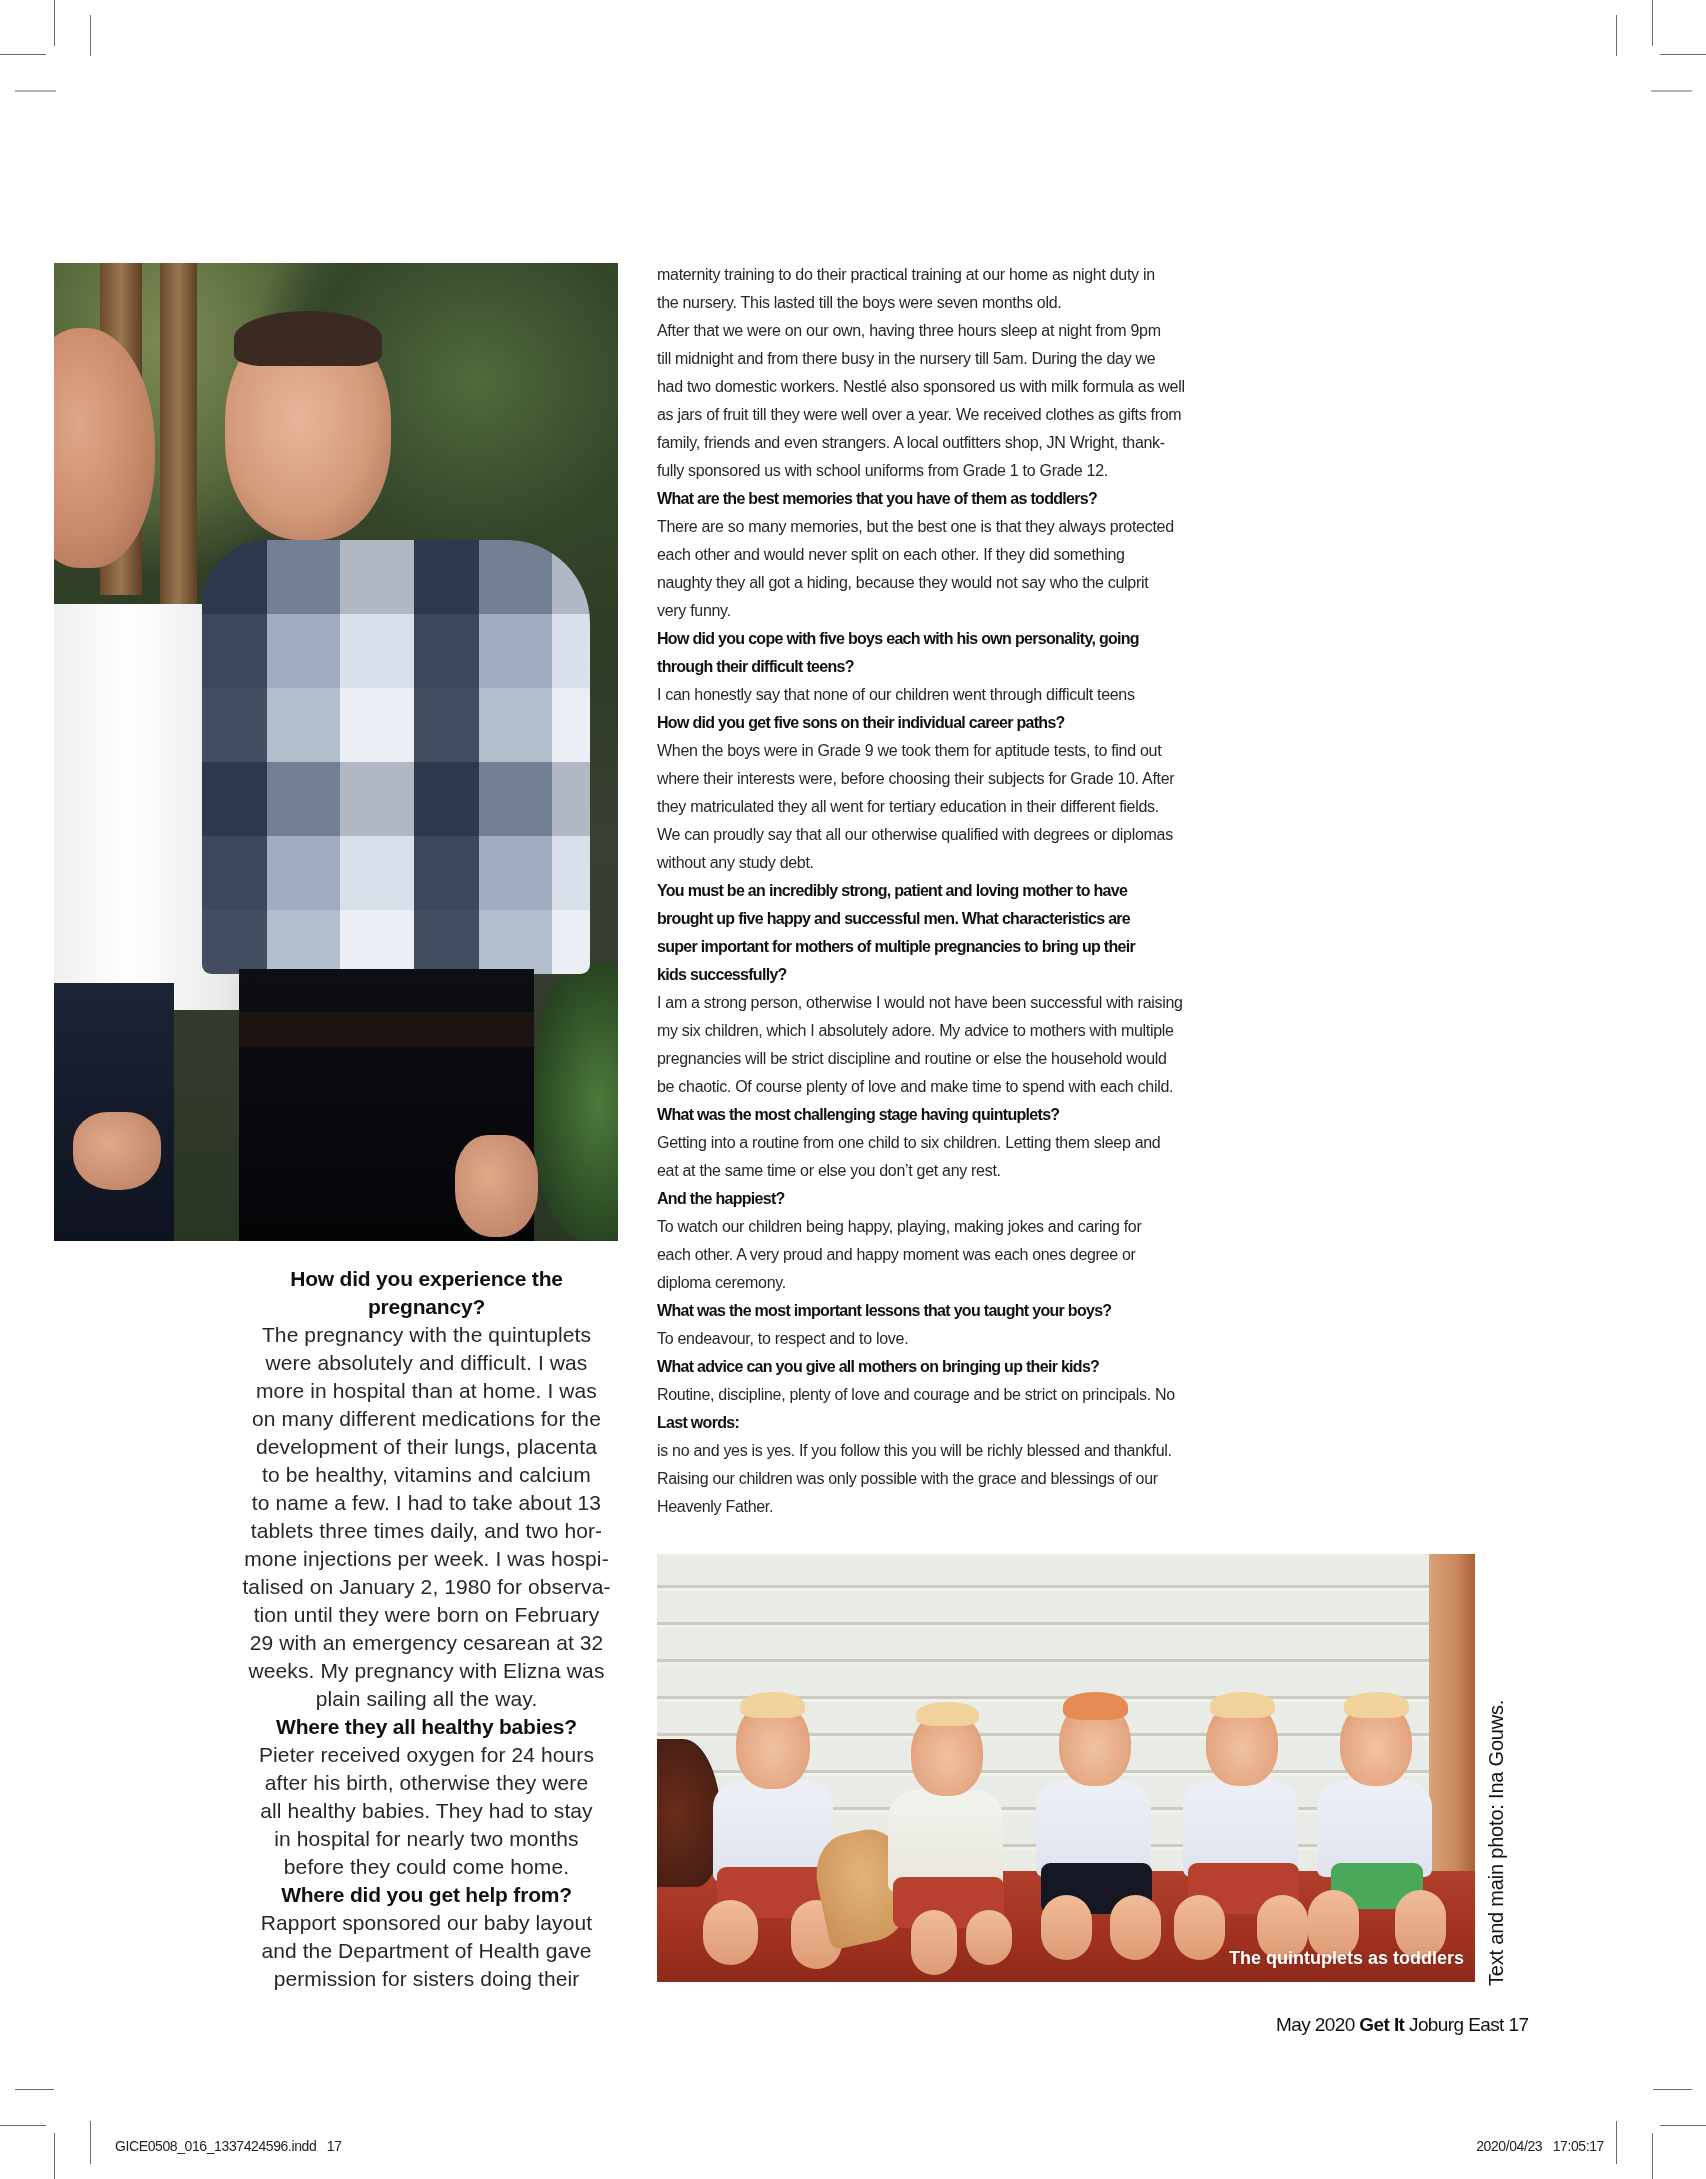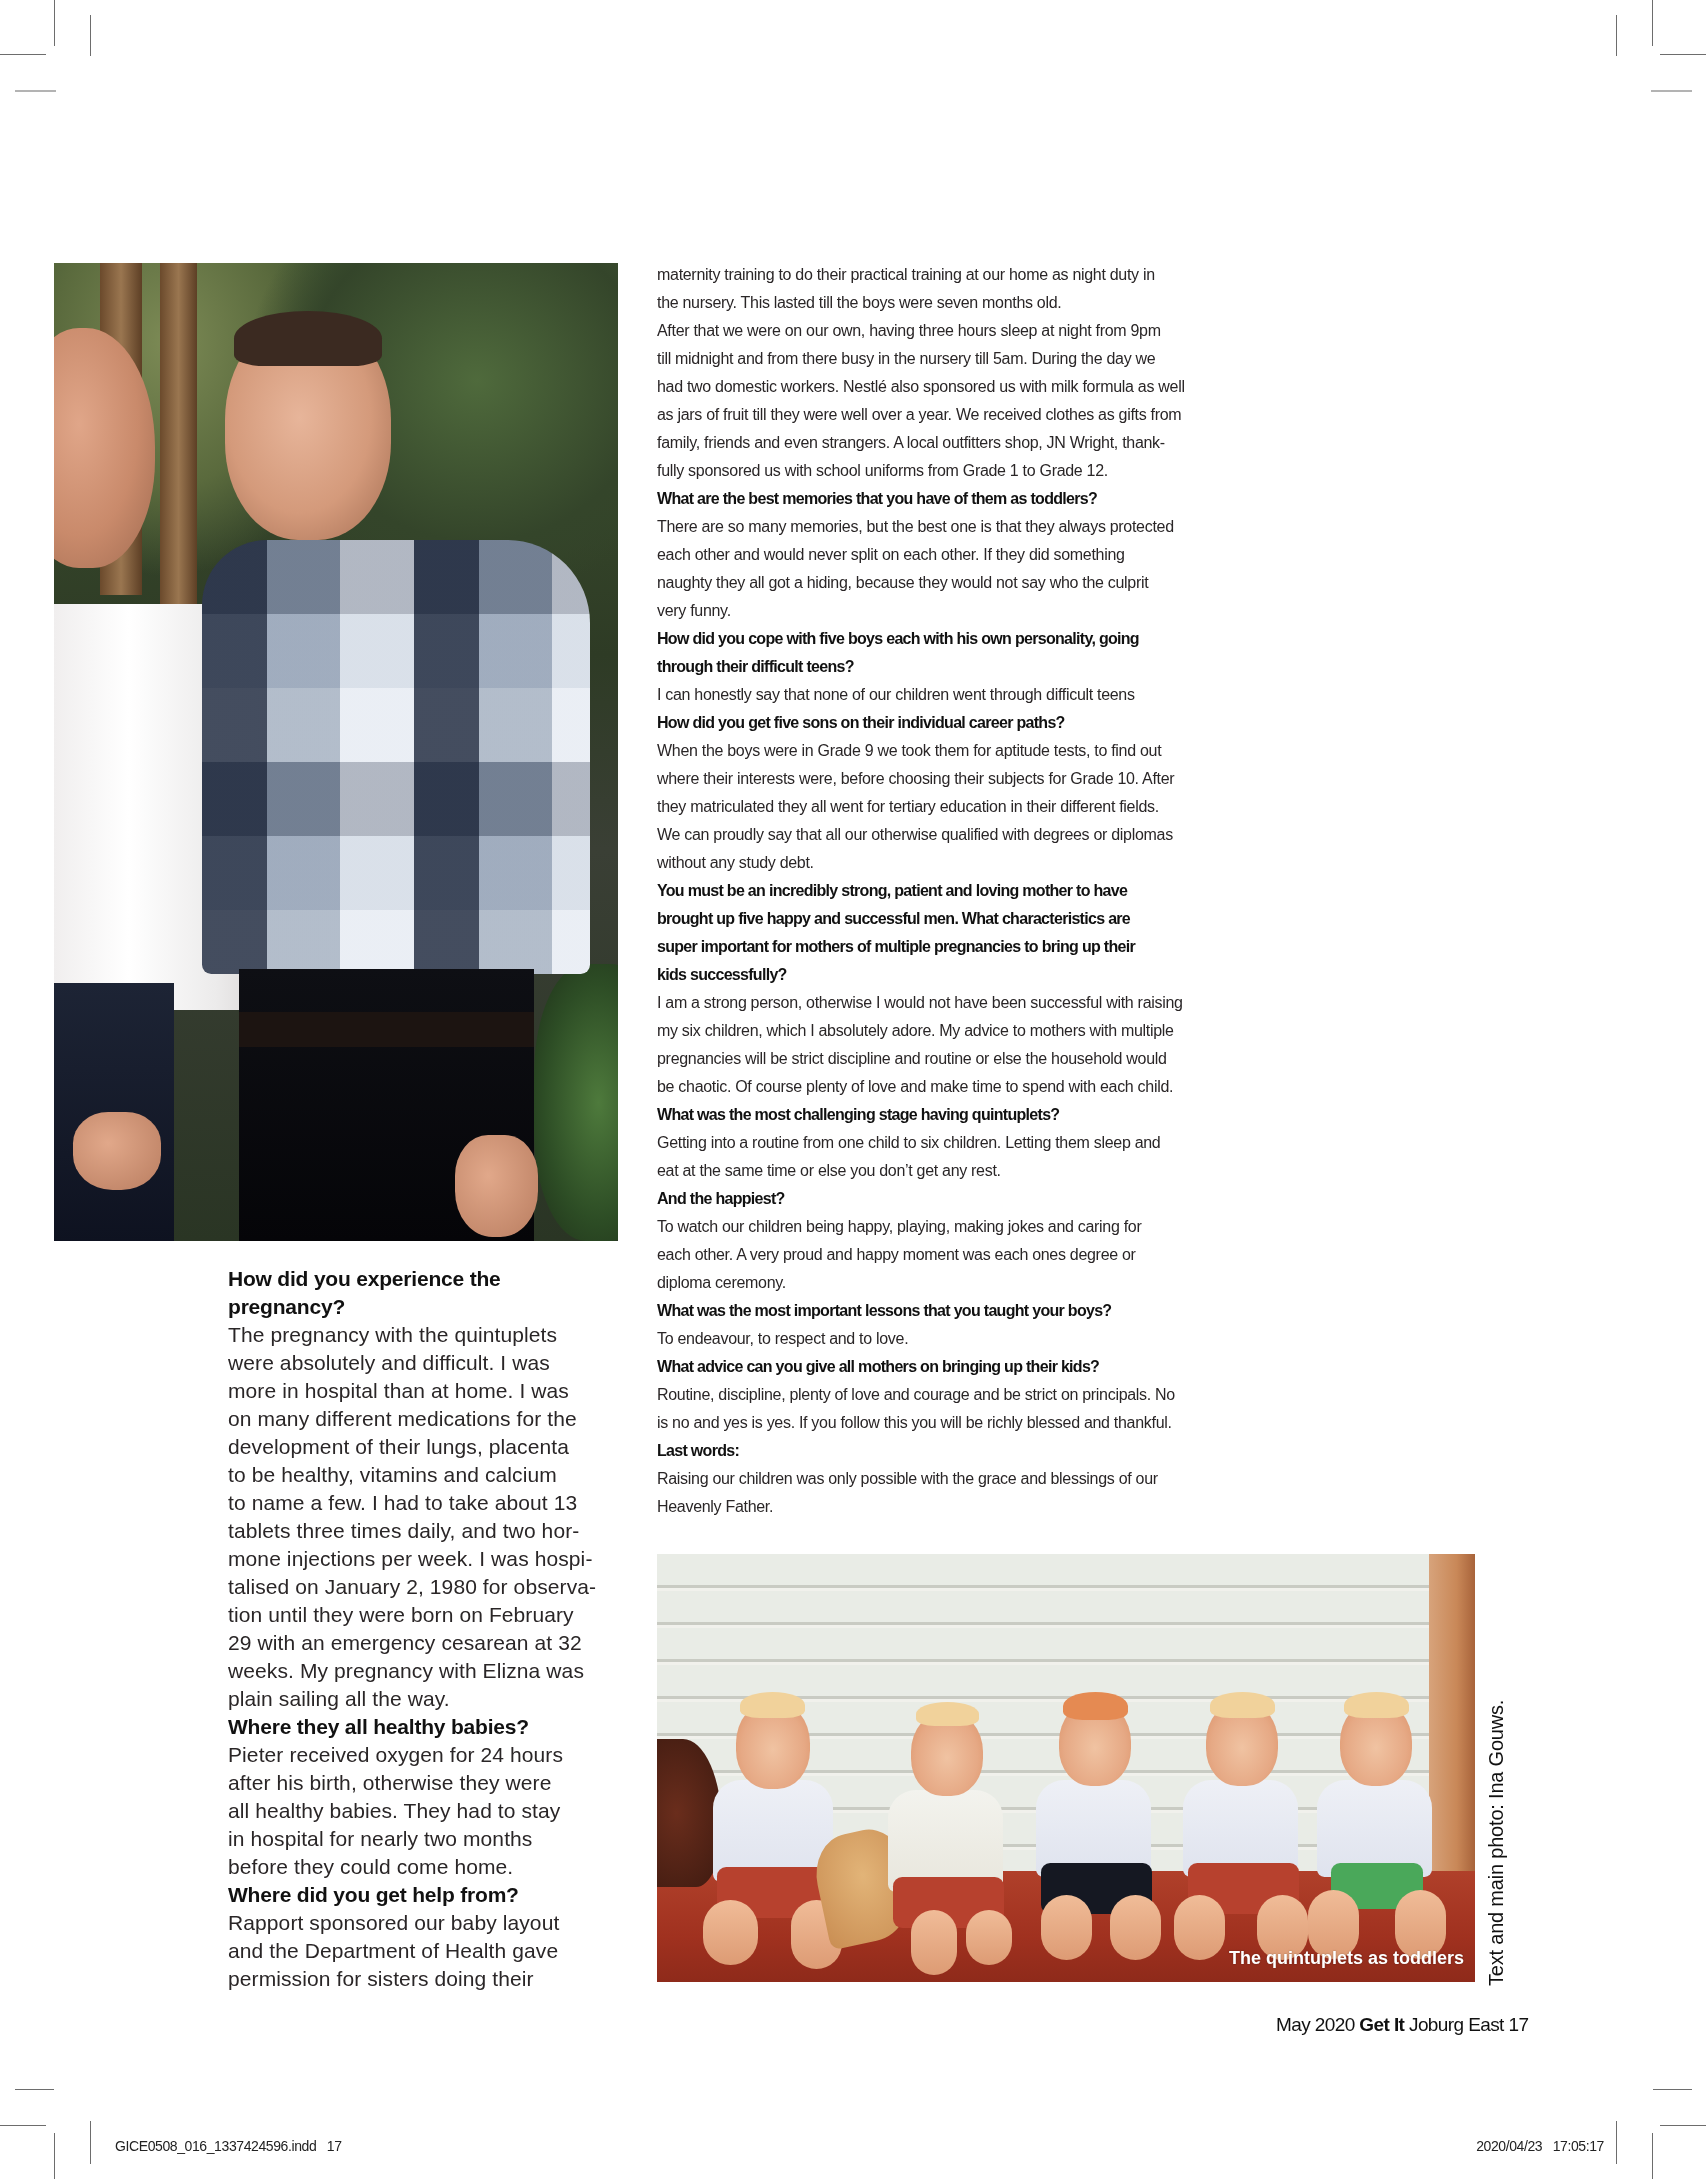--- a/index.html
+++ b/index.html
@@ -5,21 +5,21 @@
   html, body { margin: 0; padding: 0; background: #ffffff; }
   body { width: 1706px; height: 2179px; position: relative; overflow: hidden; font-family: "Liberation Sans", sans-serif; color: #231f20; }
   .mark { position: absolute; background: #6d6d6d; }
   .mark.light { background: #b3b3b3; }
   .photo { position: absolute; overflow: hidden; }
   .col { position: absolute; }
   .col .line { display: block; height: 28px; line-height: 28px; white-space: nowrap; font-size: 21px; font-weight: 300; color: #2a2627; }
   .col .line.q { font-weight: 700; color: #111; letter-spacing: -0.4px; }
   #col-right .line { letter-spacing: -0.3px; font-size: 16px; }
   #col-right .line.q { letter-spacing: -0.7px; }
-  #col-left .line { font-size: 21px; letter-spacing: 0.1px; }
+  #col-left .line { font-size: 21px; letter-spacing: 0.1px; text-align: center; }
   #col-left .line.q { letter-spacing: -0.2px; }
   .caption { position: absolute; color: #ffffff; font-weight: 700; font-size: 18px; white-space: nowrap; text-shadow: 0 0 1.8px rgba(0,0,0,0.35); }
   .credit { position: absolute; left: 1485px; top: 1986px; transform-origin: 0 0; transform: rotate(-90deg); font-size: 20px; white-space: nowrap; color: #111; letter-spacing: -0.2px; }
   .folio { position: absolute; left: 1276px; top: 2014px; font-size: 19px; white-space: nowrap; color: #111; letter-spacing: -0.6px; }
   .folio b { font-weight: 700; }
   .slug { position: absolute; top: 2138px; font-size: 14px; white-space: nowrap; color: #222; letter-spacing: -0.4px; }
   
   .tp-bg { position: absolute; inset: 0; background:
       radial-gradient(ellipse 55% 30% at 75% 12%, #4f6a3c 0%, #34452a 55%, transparent 75%),
       radial-gradient(ellipse 40% 30% at 20% 8%, #7c8a55 0%, #5a6a3d 50%, transparent 80%),
@@ -156,22 +156,22 @@
     <span class="line">Getting into a routine from one child to six children. Letting them sleep and</span>
     <span class="line">eat at the same time or else you don’t get any rest.</span>
     <span class="line q">And the happiest?</span>
     <span class="line">To watch our children being happy, playing, making jokes and caring for</span>
     <span class="line">each other. A very proud and happy moment was each ones degree or</span>
     <span class="line">diploma ceremony.</span>
     <span class="line q">What was the most important lessons that you taught your boys?</span>
     <span class="line">To endeavour, to respect and to love.</span>
     <span class="line q">What advice can you give all mothers on bringing up their kids?</span>
     <span class="line">Routine, discipline, plenty of love and courage and be strict on principals. No</span>
+    <span class="line q">Last words:</span>
     <span class="line">is no and yes is yes. If you follow this you will be richly blessed and thankful.</span>
-    <span class="line q">Last words:</span>
     <span class="line">Raising our children was only possible with the grace and blessings of our</span>
     <span class="line">Heavenly Father.</span>
   </div>
 
 <div class="photo" style="left:657px;top:1554px;width:818px;height:428px;">
   <div class="bp-wall"></div>
   <div class="bp-post"></div>
   <div class="bp-floor"></div>
   <div class="bp-side" style="top:185px;width:65px;height:148px;"></div>
 

